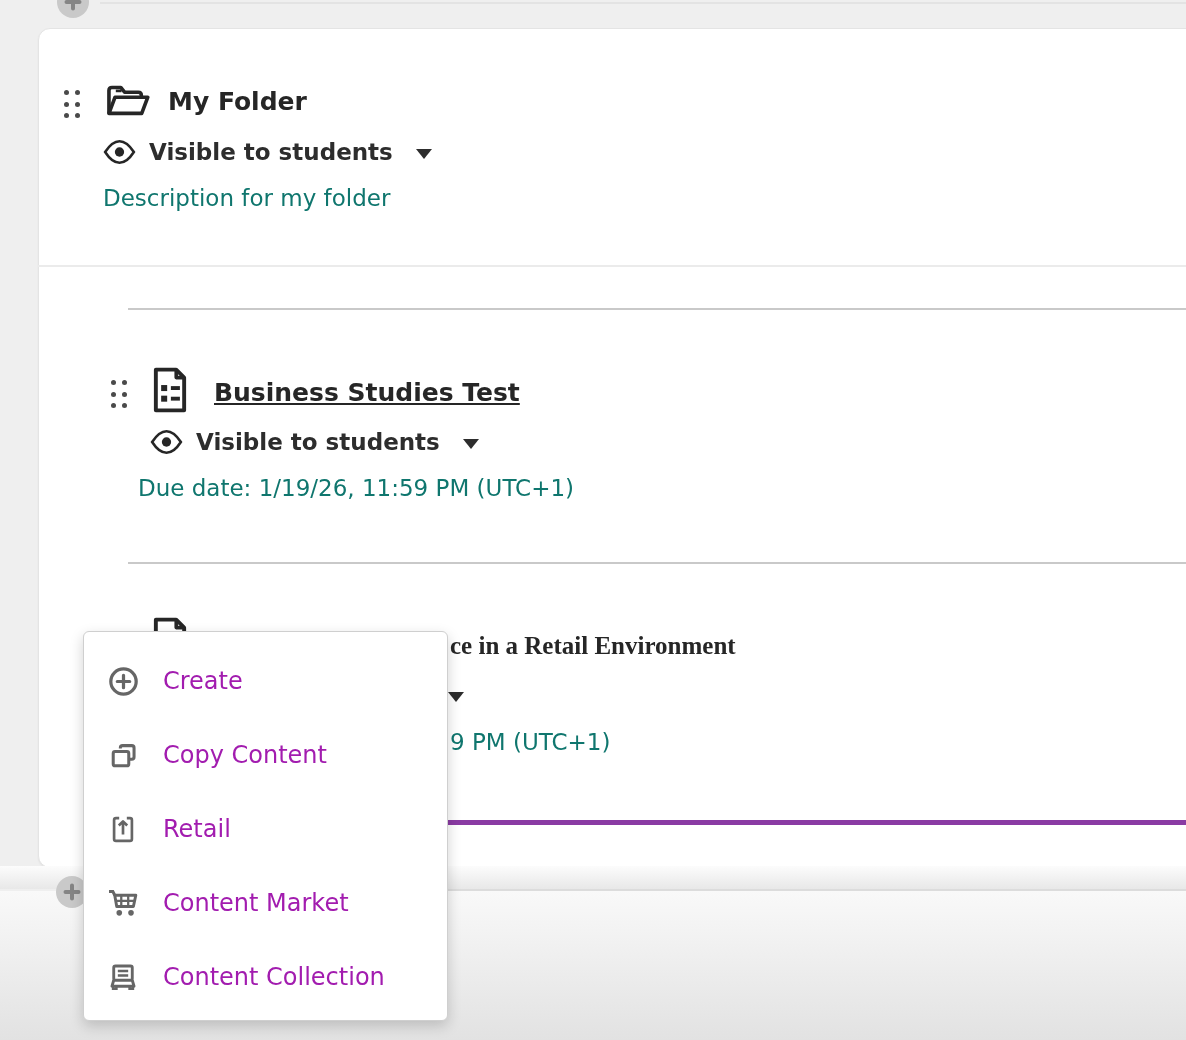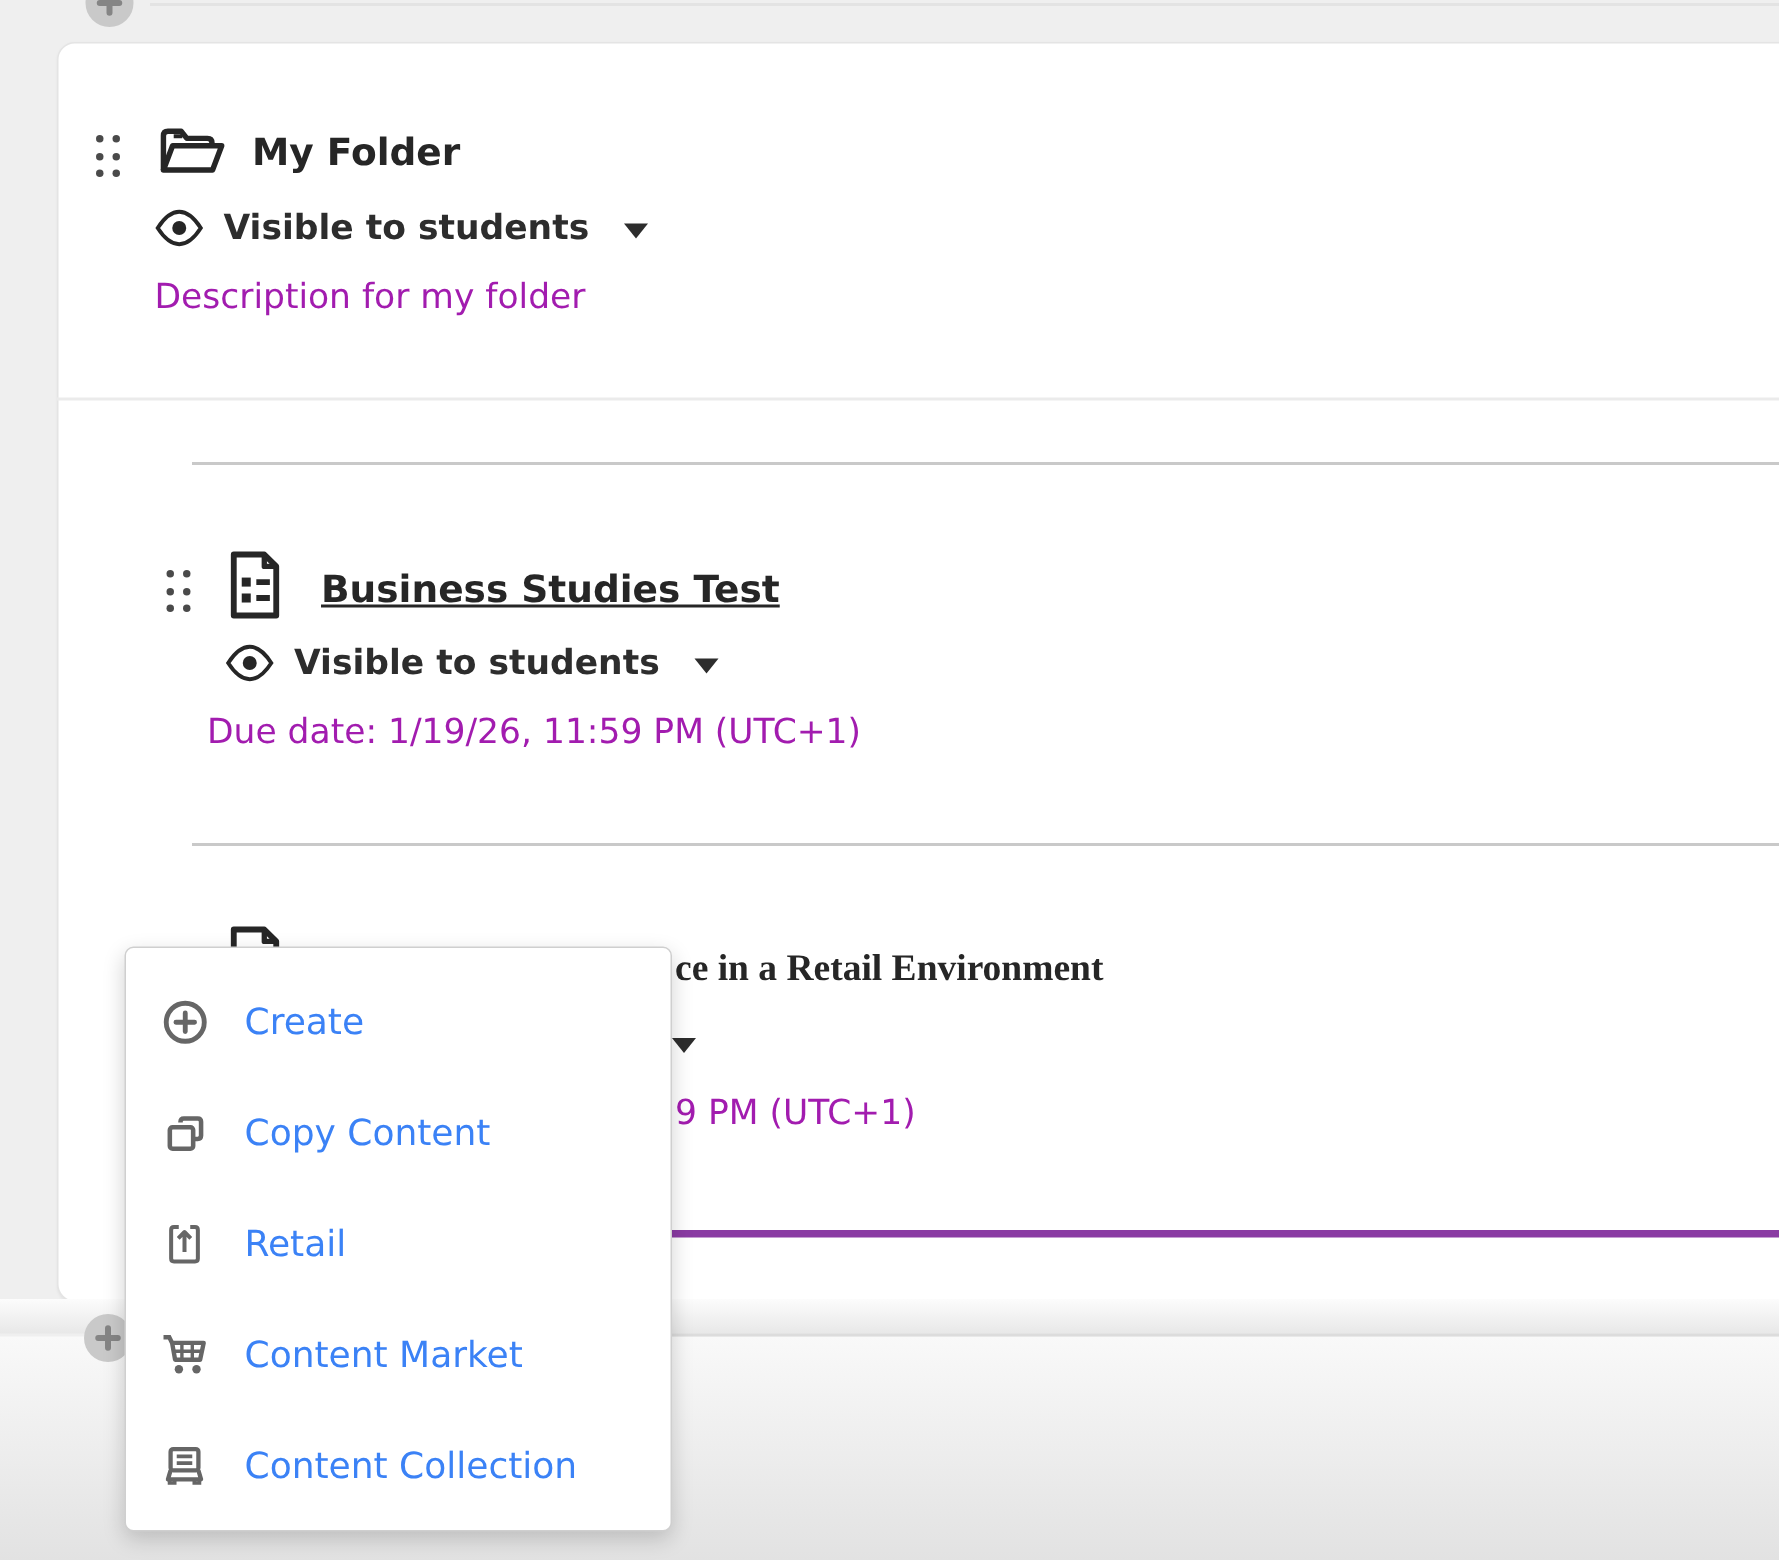--- a/index.html
+++ b/index.html
@@ -42,21 +42,21 @@
     width:16px;height:28px;z-index:2;cursor:grab;
     display:grid;grid-template-columns:repeat(2,5px);
     grid-auto-rows:5px;column-gap:6px;row-gap:6.5px;
   }
   .grip i{display:block;width:5px;height:5px;border-radius:50%;background:#4a4a4a;}
 
   .item-title{
     font-size:25px;font-weight:bold;line-height:1.3;color:#262626;
     z-index:2;white-space:nowrap;cursor:pointer;
   }
-  .meta-text{font-size:23px;line-height:1.3;color:#a21caf;z-index:2;white-space:nowrap;text-align:center;}
+  .meta-text{font-size:23px;line-height:1.3;color:#0f766e;z-index:2;white-space:nowrap;text-align:center;}
 
   .vis-row{
     display:flex;align-items:center;gap:13px;z-index:2;cursor:pointer;
     font-size:23px;color:#2d2d2d;white-space:nowrap;font-weight:bold;
   }
   .caret{
     width:0;height:0;margin-left:10px;margin-top:3px;
     border-left:8px solid transparent;border-right:8px solid transparent;
     border-top:10px solid #2d2d2d;
   }
@@ -89,21 +89,21 @@
     padding-top:12px;
   }
   .menu-item{
     height:74px;display:flex;align-items:center;
     padding-left:23px;cursor:pointer;
   }
   .menu-item .mi-icon{
     width:32px;display:flex;justify-content:center;color:#666666;
   }
   .menu-item .mi-label{
-    margin-left:24px;font-size:24px;color:#3b82f6;white-space:nowrap;
+    margin-left:24px;font-size:24px;color:#a21caf;white-space:nowrap;
   }
 </style>
 </head>
 <body>
 
 <div class="abs add-line top-line"></div>
 <button class="abs add-btn" style="left:57px;top:-14px;">
   <svg width="18" height="18" viewBox="0 0 18 18">
     <path d="M9 2.5v13M2.5 9h13" stroke="#858585" stroke-width="4" stroke-linecap="round" fill="none"></path>
   </svg>

